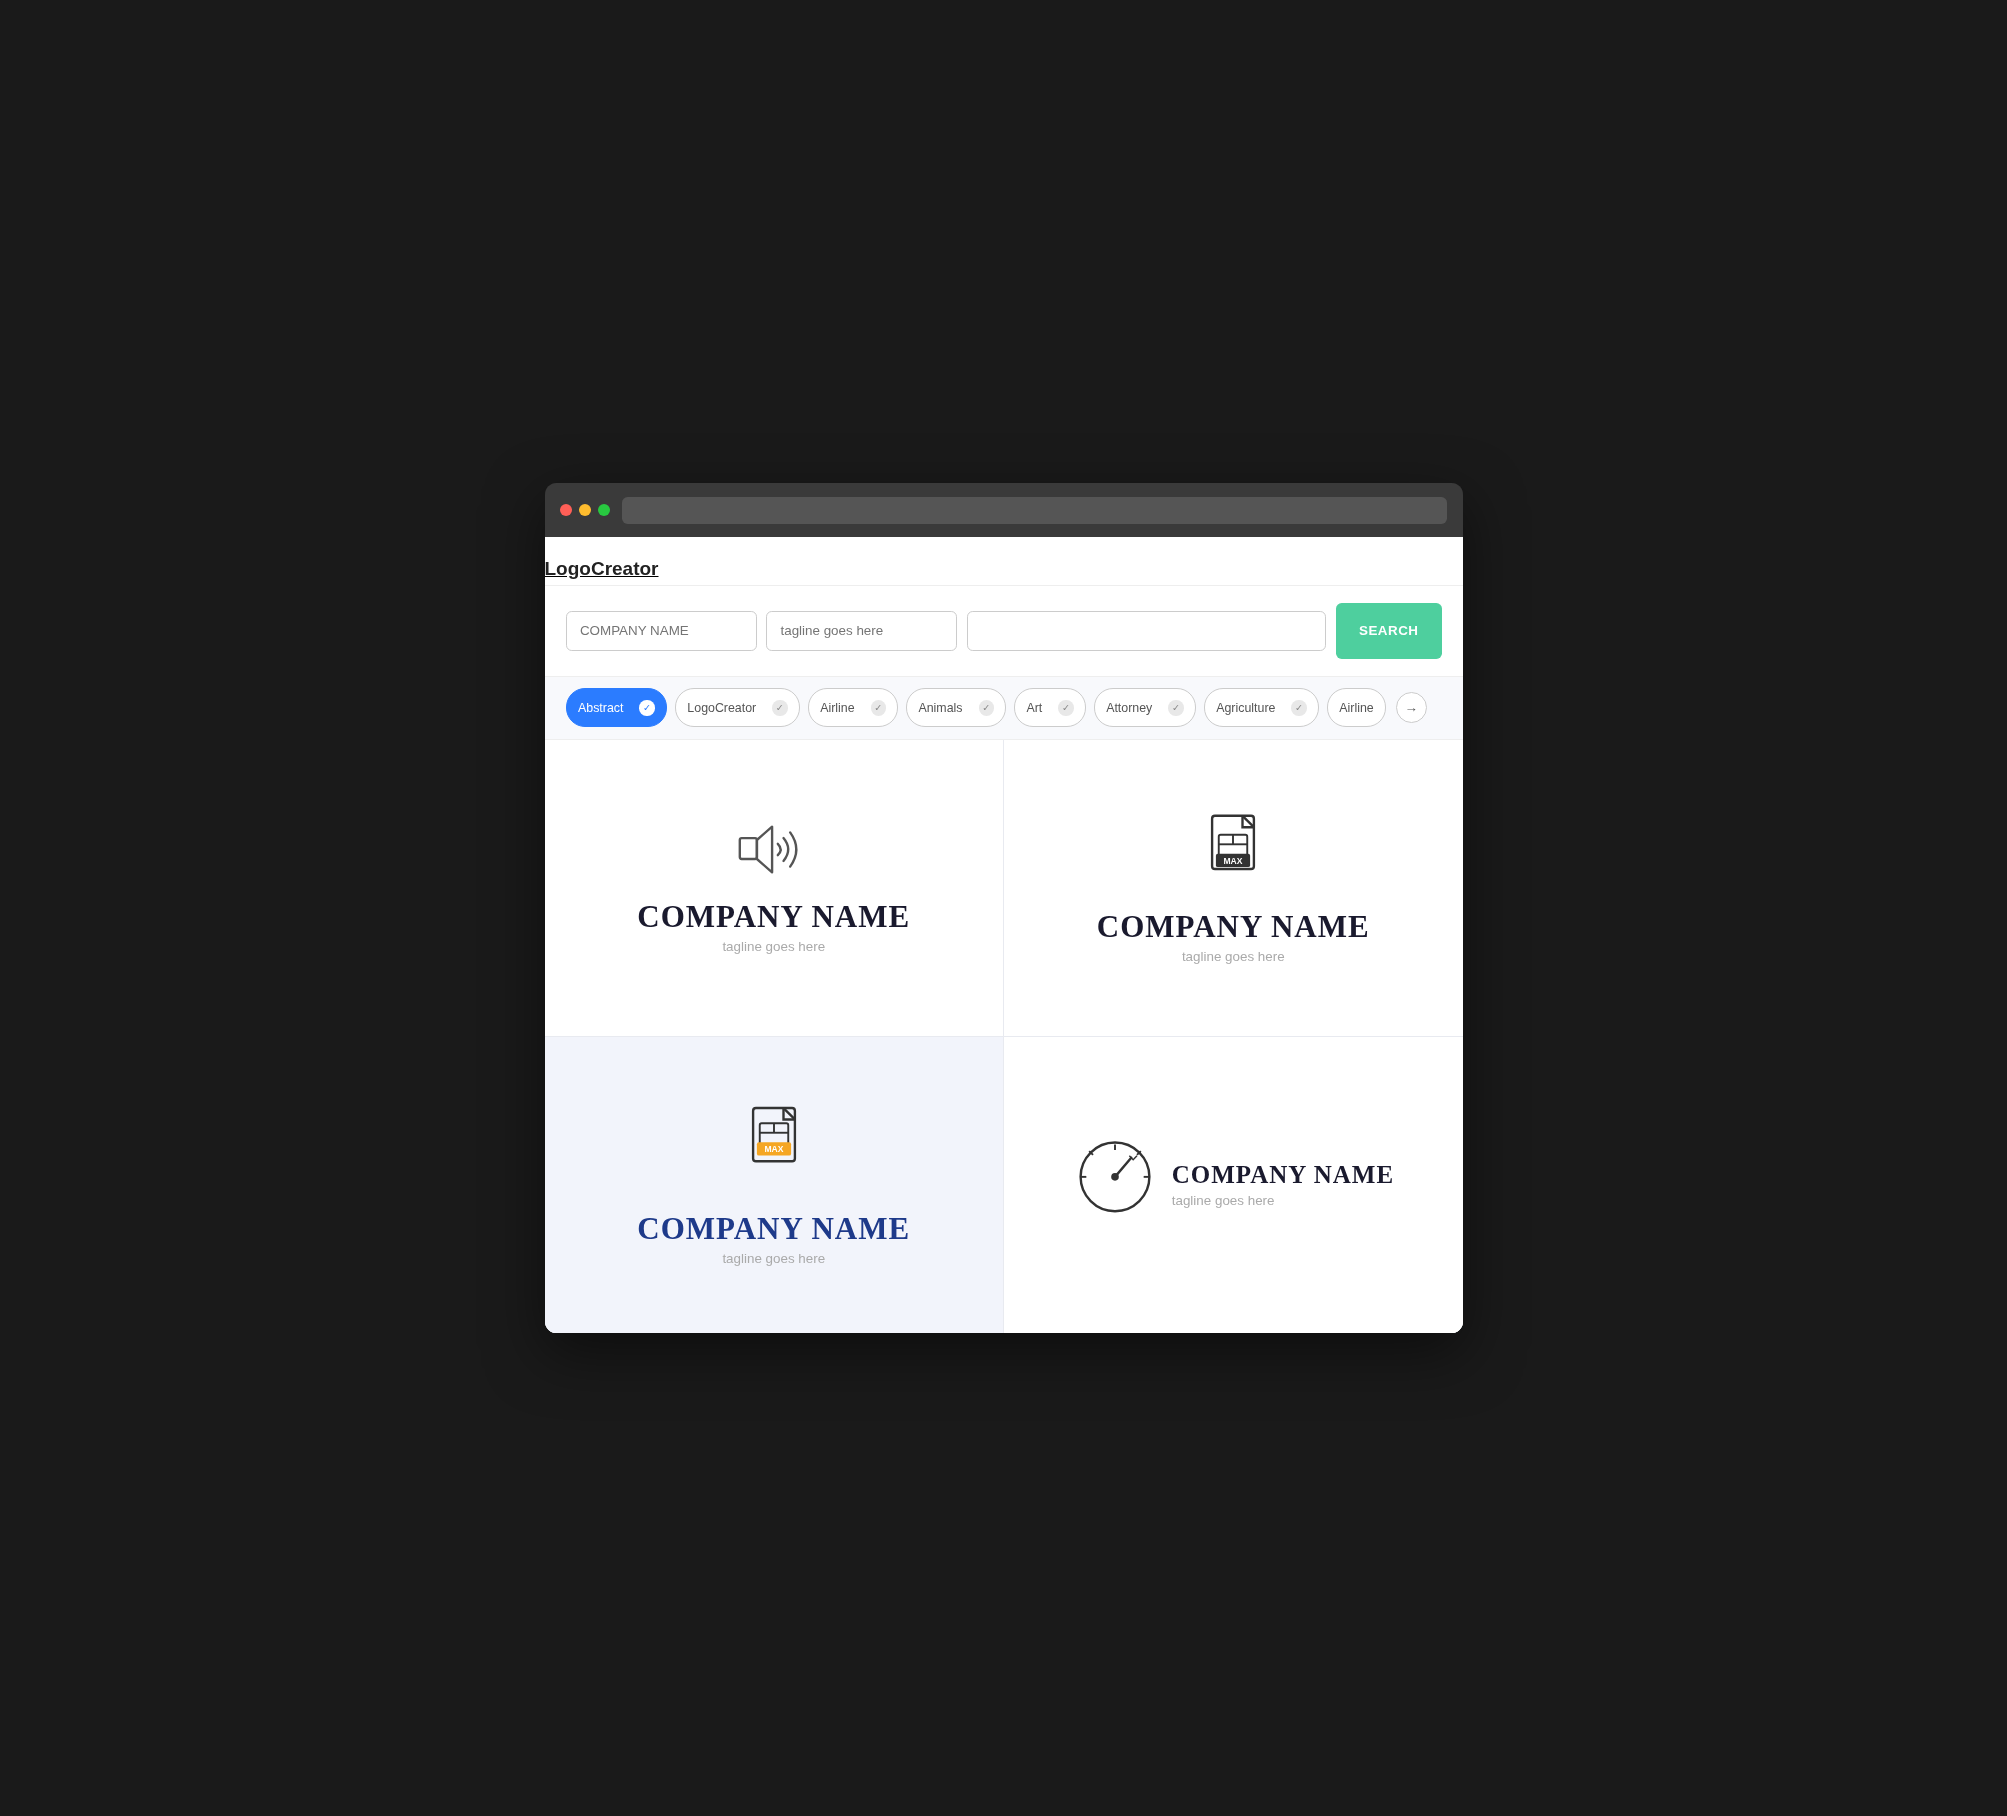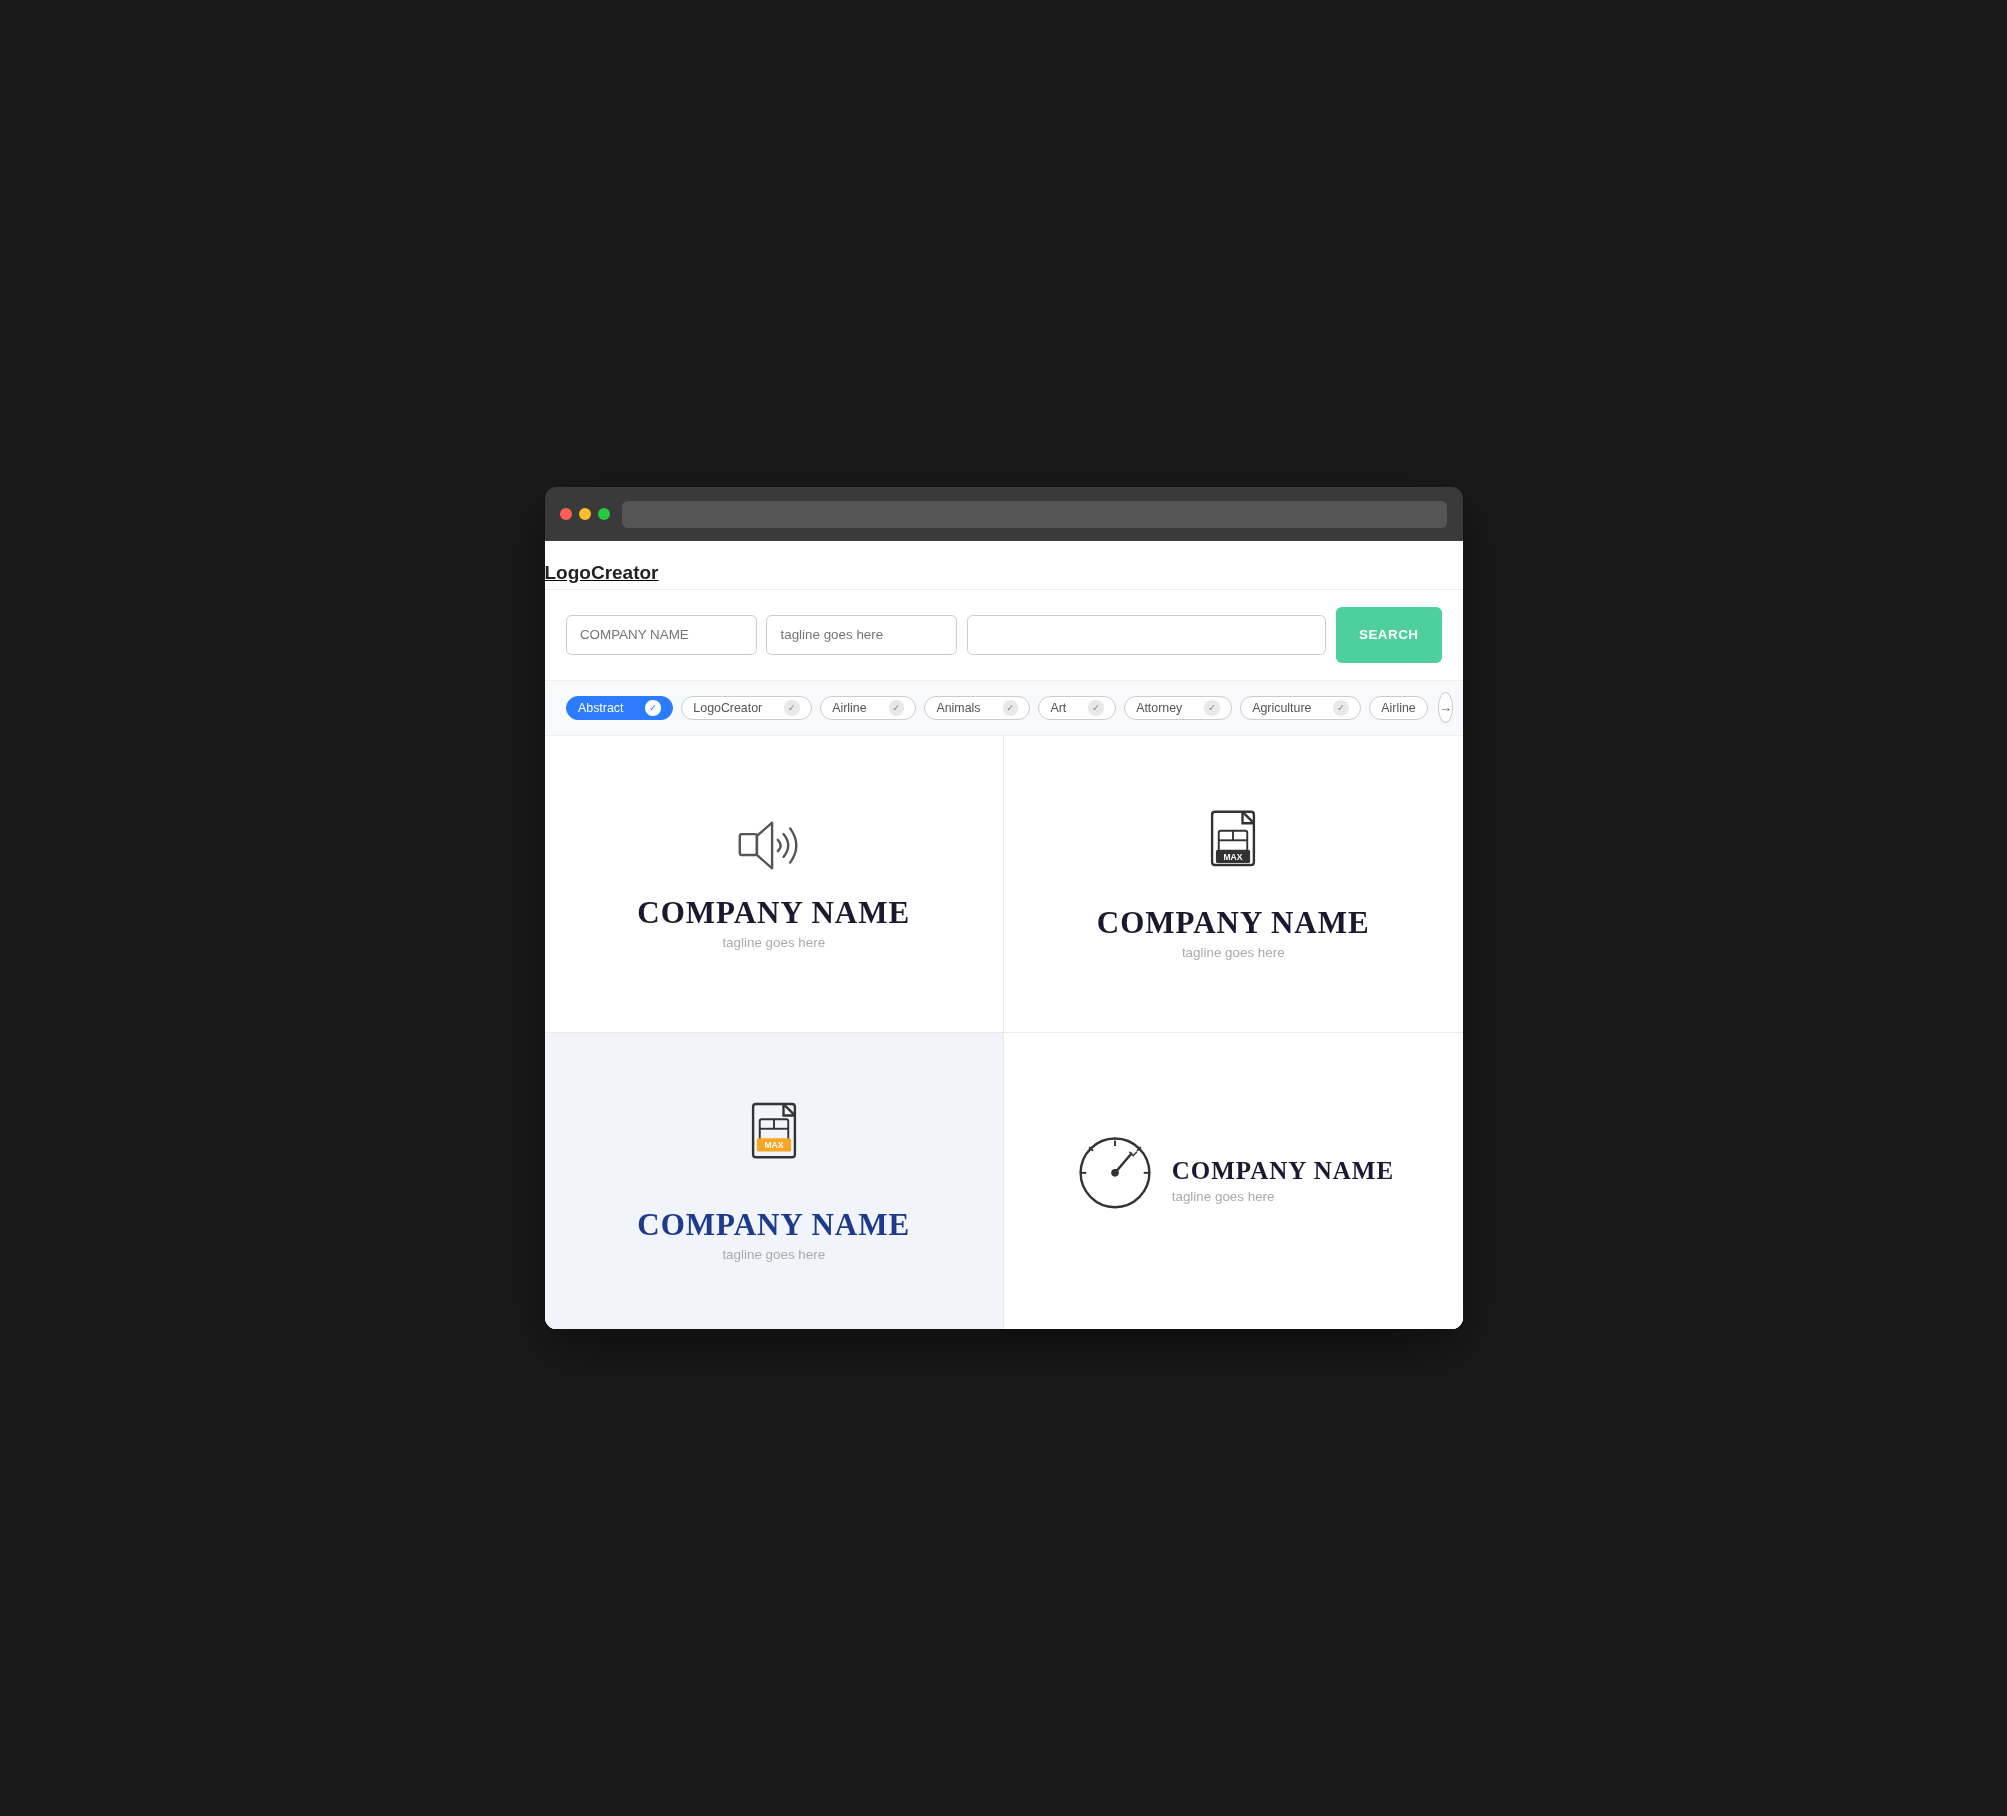--- a/index.html
+++ b/index.html
@@ -92,22 +92,22 @@
       display: flex;
       gap: 7.6px;
       padding: 11.5px 21px;
       border-bottom: 1px solid #eee;
       align-items: center;
       background: #f8f9fc;
     }
     .filter-tag {
       display: flex;
       align-items: center;
-      gap: 22px;
-      height: 24px;
+      gap: 16px;
+      height: 39px;
       padding: 0 11.5px;
       border-radius: 19px;
       border: 1.4px solid #ccc;
       font-size: 12.4px;
       color: #555;
       cursor: pointer;
       background: #fff;
     }
     .filter-tag.active {
       background: #2b7cff;

